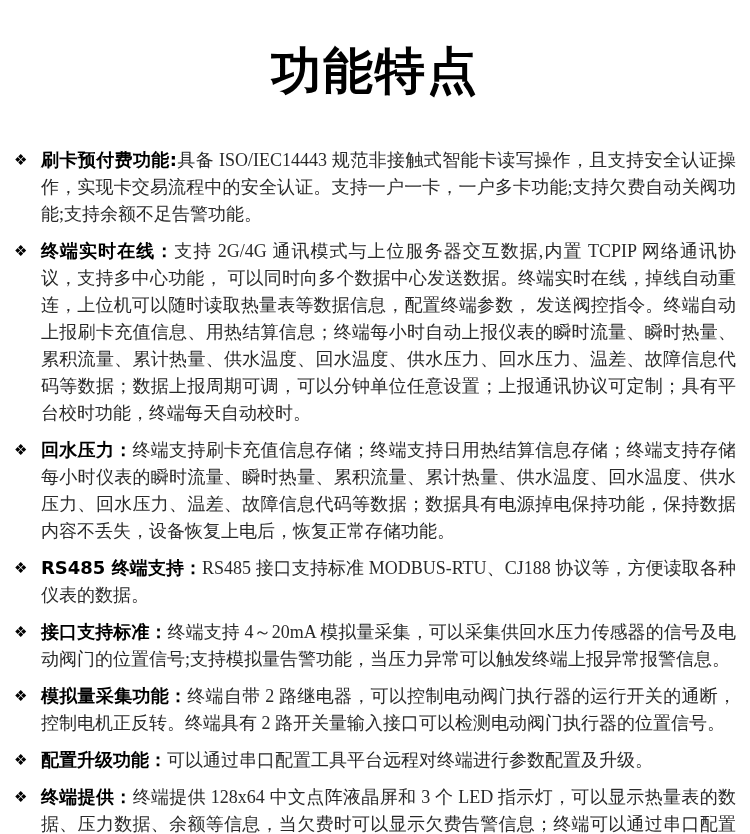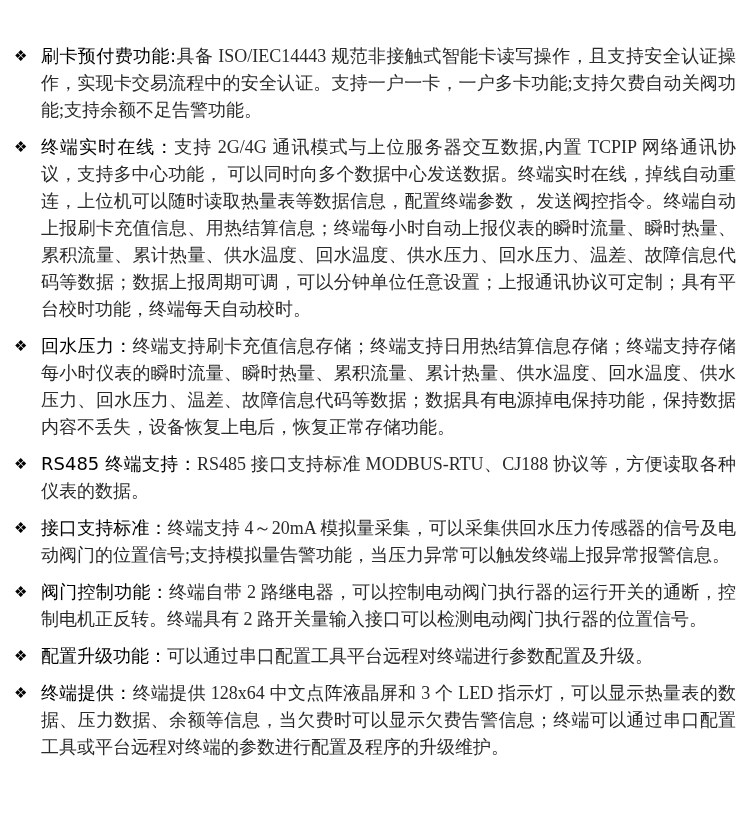--- a/index.html
+++ b/index.html
@@ -54,29 +54,30 @@
     flex: 1 1 auto;
     margin: 0;
     font-size: 18px;
     line-height: 27px;
     text-align: justify;
     color: #2a2a2a;
     word-break: break-all;
   }
   .flabel {
     font-family: "DejaVu Sans", "Liberation Sans", sans-serif;
-    font-weight: 400;
+    font-weight: 700;
     color: #000000;
     font-size: 18px;
   }
 </style>
 </head>
 <body>
 
 <div class="page">
+  <h1 class="doc-title">功能特点</h1>
 
   <div class="features">
 
     <div class="feature">
       <span class="bullet">❖</span>
       <p class="ftext"><b class="flabel">刷卡预付费功能:</b><span>具备 ISO/IEC14443 规范非接触式智能卡读写操作，且支持安全认证操作，实现卡交易流程中的安全认证。支持一户一卡，一户多卡功能;支持欠费自动关阀功能;支持余额不足告警功能。</span></p>
     </div>
 
     <div class="feature">
       <span class="bullet">❖</span>
@@ -93,21 +94,21 @@
       <p class="ftext"><b class="flabel">RS485 终端支持：</b><span>RS485 接口支持标准 MODBUS-RTU、CJ188 协议等，方便读取各种仪表的数据。</span></p>
     </div>
 
     <div class="feature">
       <span class="bullet">❖</span>
       <p class="ftext"><b class="flabel">接口支持标准：</b><span>终端支持 4～20mA 模拟量采集，可以采集供回水压力传感器的信号及电动阀门的位置信号;支持模拟量告警功能，当压力异常可以触发终端上报异常报警信息。</span></p>
     </div>
 
     <div class="feature">
       <span class="bullet">❖</span>
-      <p class="ftext"><b class="flabel">阀门控制功能：</b><span>终端自带 2 路继电器，可以控制电动阀门执行器的运行开关的通断，控制电机正反转。终端具有 2 路开关量输入接口可以检测电动阀门执行器的位置信号。</span></p>
+      <p class="ftext"><b class="flabel">模拟量采集功能：</b><span>终端自带 2 路继电器，可以控制电动阀门执行器的运行开关的通断，控制电机正反转。终端具有 2 路开关量输入接口可以检测电动阀门执行器的位置信号。</span></p>
     </div>
 
     <div class="feature">
       <span class="bullet">❖</span>
       <p class="ftext"><b class="flabel">配置升级功能：</b><span>可以通过串口配置工具平台远程对终端进行参数配置及升级。</span></p>
     </div>
 
     <div class="feature">
       <span class="bullet">❖</span>
       <p class="ftext"><b class="flabel">终端提供：</b><span>终端提供 128x64 中文点阵液晶屏和 3 个 LED 指示灯，可以显示热量表的数据、压力数据、余额等信息，当欠费时可以显示欠费告警信息；终端可以通过串口配置工具或平台远程对终端的参数进行配置及程序的升级维护。</span></p>

